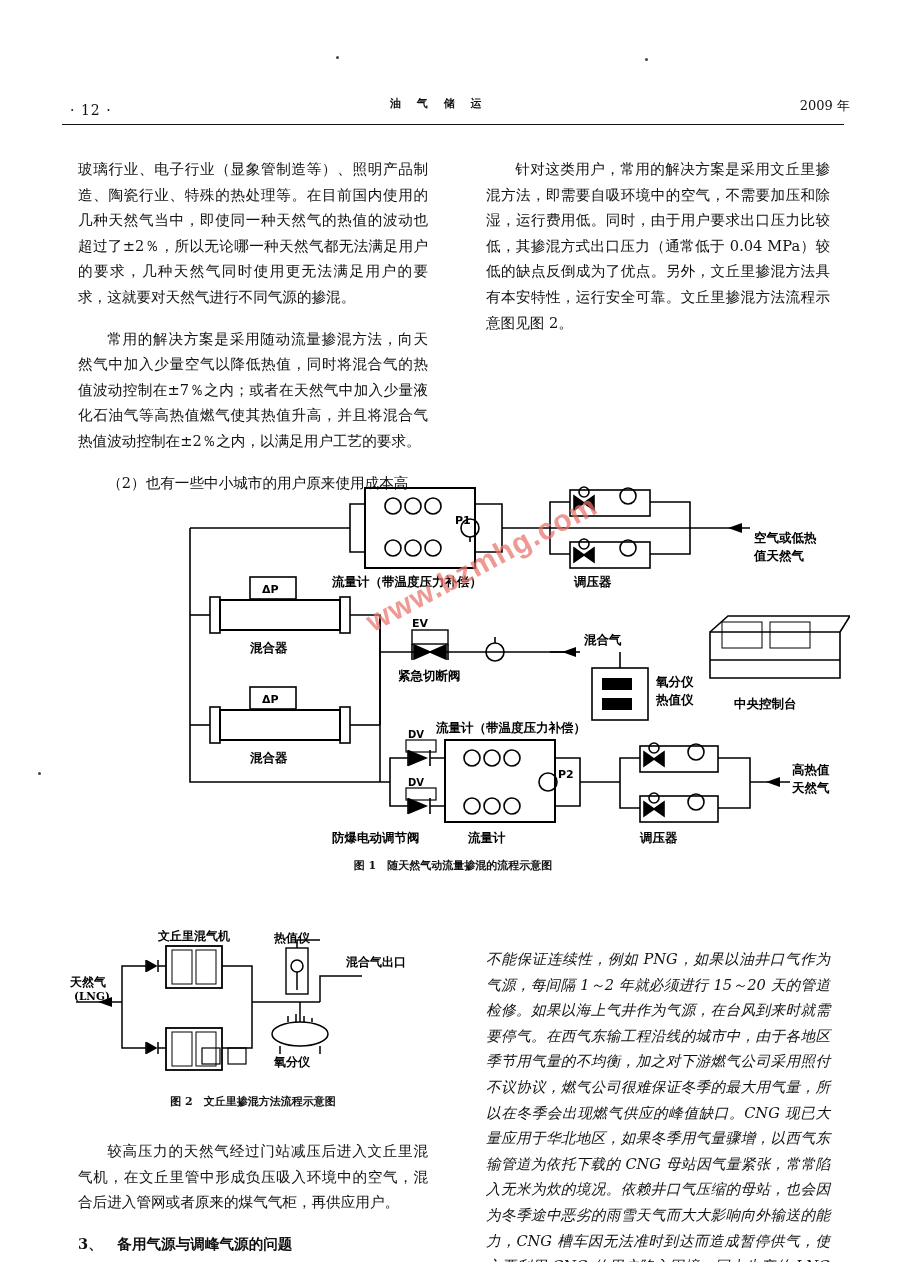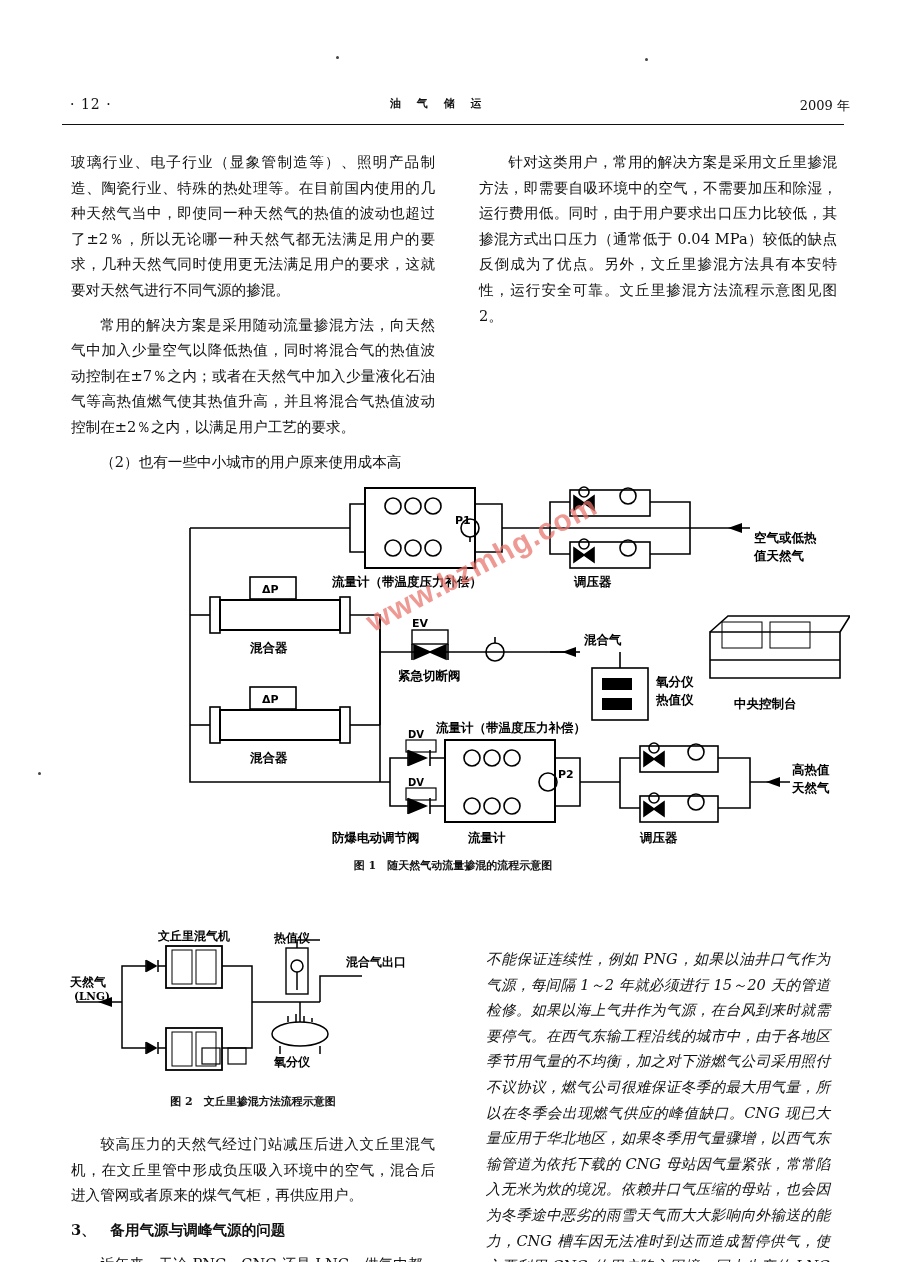--- a/index.html
+++ b/index.html
@@ -5,30 +5,30 @@
   html,body{margin:0;padding:0;background:#fff;}
   body{
     width:904px;height:1262px;position:relative;overflow:hidden;
     font-family:"DejaVu Serif","Liberation Serif",serif;
     color:#111;
   }
   .page{position:absolute;left:0;top:0;width:904px;height:1262px;}
 
   
   .hdr{position:absolute;left:60px;top:96px;width:790px;height:22px;}
-  .hdr .pg{position:absolute;left:10px;top:0;font-size:14px;letter-spacing:1px;}
+  .hdr .pg{position:absolute;left:10px;top:6px;font-size:14px;letter-spacing:1px;}
   .hdr .jt{position:absolute;left:330px;top:0;font-size:11px;letter-spacing:6px;font-weight:bold;}
   .hdr .yr{position:absolute;right:0;top:1px;font-size:13px;}
   .rule{position:absolute;left:62px;top:124px;width:782px;height:1px;background:#111;}
 
   
   .col{position:absolute;font-size:14.6px;line-height:25.6px;text-align:justify;}
   .colL{left:62px;top:140px;width:382px;}
   .colR{left:470px;top:140px;width:376px;}
-  .col p{margin:9px;}
+  .col p{margin:16px;}
   .ind{text-indent:2em;}
   .colR2{left:470px;top:930px;width:376px;font-size:14.6px;line-height:25.6px;text-align:justify;}
   .colR2 p{margin:16px;font-style:italic;}
 
   .capt{font-size:11px;text-align:center;font-weight:bold;}
   .cap1{position:absolute;left:62px;top:858px;width:782px;}
   .cap2{position:absolute;left:62px;top:1094px;width:382px;}
 
   .sec{font-weight:bold;}
 

